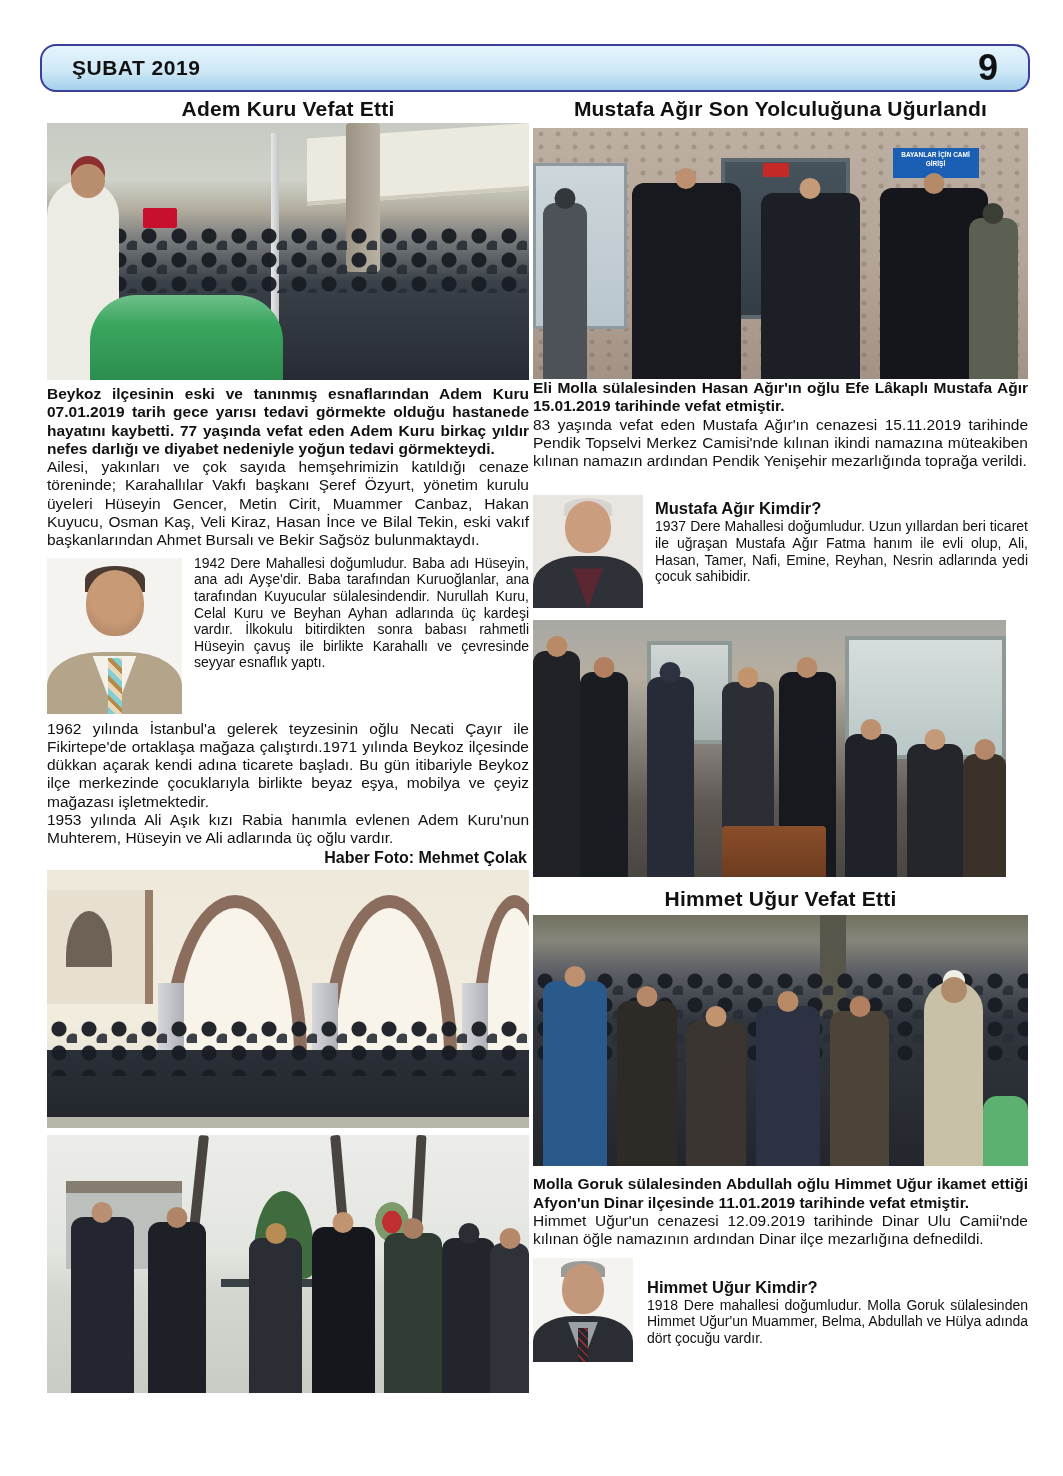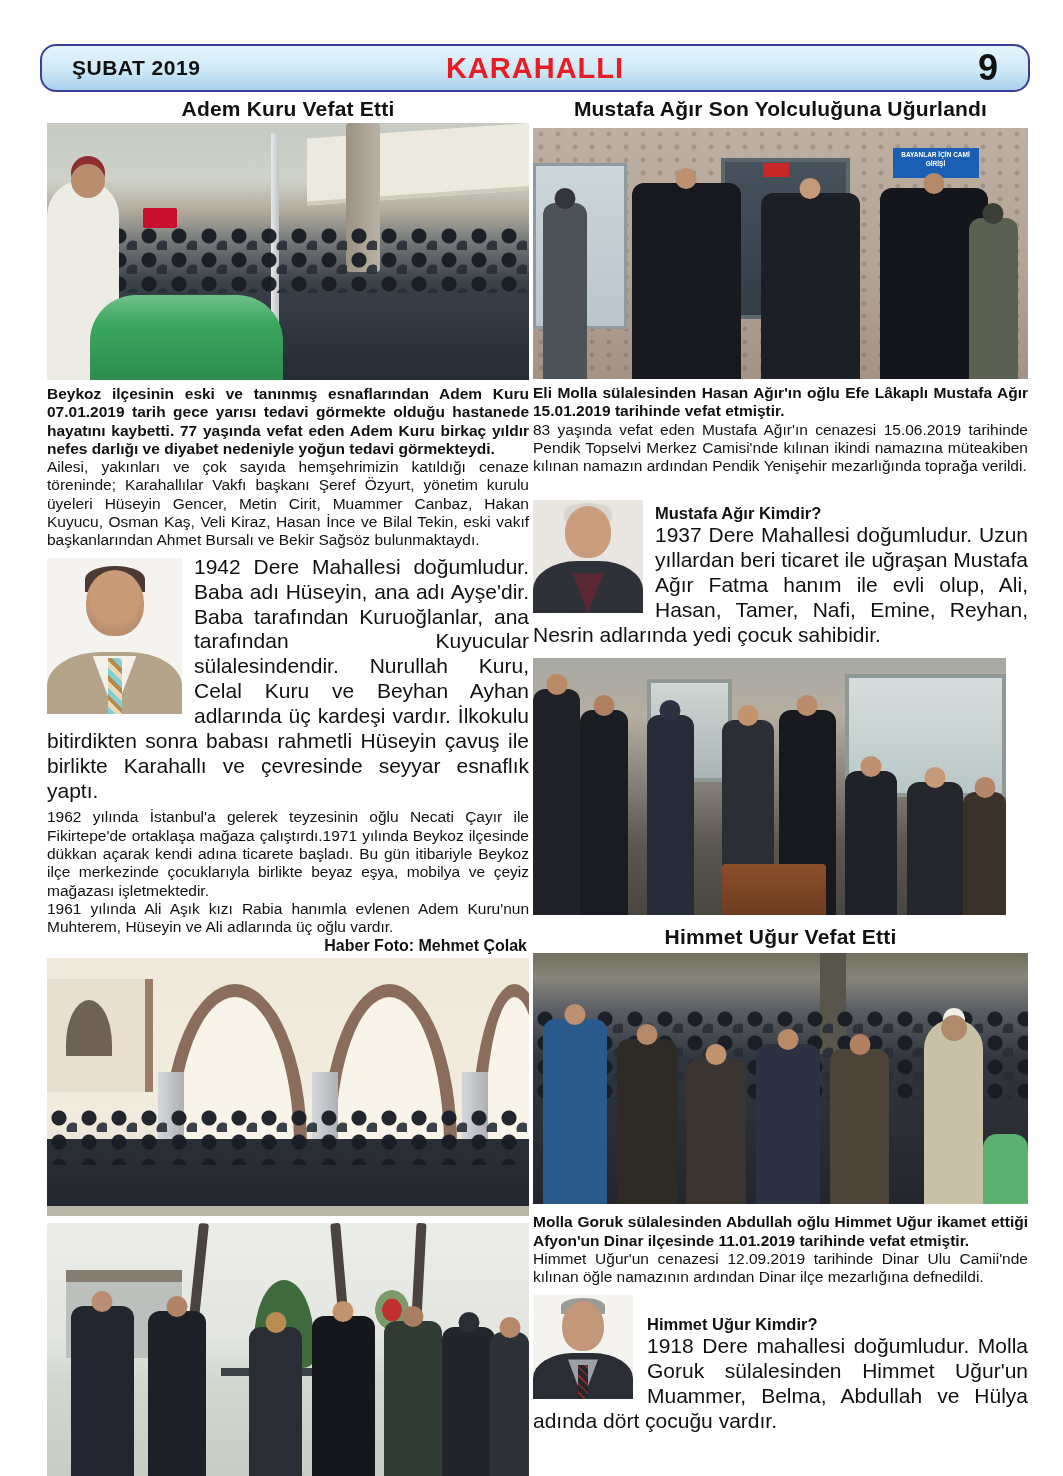--- a/index.html
+++ b/index.html
@@ -39,21 +39,21 @@
     font-size: 21px; font-weight: 800; text-align: center;
     letter-spacing: .2px; margin: 5px 0 2px;
   }
   p.body { font-size: 15.5px; line-height: 1.18; text-align: justify; }
   p.body.bold { font-weight: bold; }
   .gap { height: 17px; }
   .credit { font-size: 16px; font-weight: bold; text-align: right; margin: 1px 2px 2px 0; }
   
   .bio { overflow: hidden; }
   .bio h3 { font-size: 16.5px; font-weight: bold; margin: 2px 0 0; }
-  .bio p { font-size: 21px; line-height: 1.19; text-align: justify; }
+  .bio p { font-size: 14px; line-height: 1.19; text-align: justify; }
   .portrait { float: left; position: relative; overflow: hidden; background: #f4f3f0; }
   .portrait-adem    { width: 135px; height: 156px; margin: 3px 12px 2px 0; }
   .portrait-mustafa { width: 110px; height: 113px; margin: 2px 12px 2px 0; background:#e9e6e1; }
   .portrait-himmet  { width: 100px; height: 104px; margin: 2px 14px 2px 0; }
   .portrait .head {
     position: absolute; left: 50%; transform: translateX(-50%);
     border-radius: 50% 50% 46% 46%;
   }
   .portrait .torso { position: absolute; left: 0; right: 0; bottom: 0; border-radius: 40% 40% 0 0/ 55% 55% 0 0; }
   .portrait .tie { position: absolute; left: 50%; transform: translateX(-50%); bottom: 0; }
@@ -139,21 +139,20 @@
   .photo-6 .wreath { position:absolute; left:68%; top:26%; width:34px; height:40px; border-radius:50%; background:radial-gradient(#c03030 40%,#7c9a6a 41% 70%, transparent 71%); }
   .photo-6 .rail { position:absolute; left:36%; top:56%; width:30%; height:8px; background:#3a4246; }
 </style>
 </head>
 <body>
 
 <div class="page">
 
   <header class="masthead">
     <span class="date">ŞUBAT 2019</span>
-    <span class="paper">KARAHALLI</span>
     <span class="pageno">9</span>
   </header>
 
   <main class="columns">
 
     <section class="col left">
       <h2 class="art-title">Adem Kuru Vefat Etti</h2>
 
       <figure class="photo photo-1">
         <div class="canopy"></div>
@@ -174,21 +173,21 @@
           <span class="hair"></span>
           <span class="head"></span>
           <span class="torso"></span>
           <span class="shirt"></span>
           <span class="tie"></span>
         </div>
         <p>1942 Dere Mahallesi doğumludur. Baba adı Hüseyin, ana adı Ayşe'dir.  Baba tarafından Kuruoğlanlar, ana tarafından Kuyucular sülalesindendir. Nurullah Kuru, Celal Kuru ve Beyhan Ayhan adlarında üç kardeşi vardır. İlkokulu bitirdikten sonra babası rahmetli Hüseyin çavuş ile birlikte Karahallı ve çevresinde seyyar esnaflık yaptı.</p>
       </div>
 
       <p class="body" style="margin-top:4px">1962 yılında İstanbul'a gelerek teyzesinin oğlu Necati Çayır ile Fikirtepe'de ortaklaşa mağaza çalıştırdı.1971 yılında Beykoz ilçesinde dükkan açarak kendi adına ticarete başladı. Bu gün itibariyle Beykoz ilçe merkezinde çocuklarıyla birlikte beyaz eşya, mobilya ve çeyiz mağazası işletmektedir.</p>
-      <p class="body">1961 yılında Ali Aşık kızı Rabia hanımla evlenen Adem Kuru'nun Muhterem, Hüseyin ve Ali adlarında üç oğlu vardır.</p>
+      <p class="body">1953 yılında Ali Aşık kızı Rabia hanımla evlenen Adem Kuru'nun Muhterem, Hüseyin ve Ali adlarında üç oğlu vardır.</p>
       <p class="credit">Haber Foto: Mehmet Çolak</p>
 
       <figure class="photo photo-5">
         <div class="balcony"></div>
         <div class="balc-arch"></div>
         <div class="arch a1"></div>
         <div class="arch a2"></div>
         <div class="arch a3"></div>
         <div class="pillar" style="left:23%"></div>
         <div class="pillar" style="left:55%"></div>
@@ -249,22 +248,22 @@
             <i style="background:#b5array;background:#b58a68"></i>
           </div>
         <div class="sil" style="left:2%; width:9%; height:70%; background:#4c5258">
             <i style="background:#33373c"></i>
           </div>
         <div class="sil" style="left:88%; width:10%; height:64%; background:#5a6152">
             <i style="background:#3a3e35"></i>
           </div>
       </figure>
 
-      <p class="body bold" style="margin-top:5px">Eli Molla sülalesinden Hasan Ağır'ın oğlu Efe Lâkaplı Mustafa Ağır 15.01.2019 tarihinde vefat etmiştir.</p>
-      <p class="body">83 yaşında vefat eden Mustafa Ağır'ın cenazesi 15.06.2019 tarihinde Pendik Topselvi Merkez Camisi'nde kılınan ikindi namazına müteakiben kılınan namazın ardından Pendik Yenişehir mezarlığında toprağa verildi.</p>
+      <p class="body bold" style="">Eli Molla sülalesinden Hasan Ağır'ın oğlu Efe Lâkaplı Mustafa Ağır 15.01.2019 tarihinde vefat etmiştir.</p>
+      <p class="body">83 yaşında vefat eden Mustafa Ağır'ın cenazesi 15.11.2019 tarihinde Pendik Topselvi Merkez Camisi'nde kılınan ikindi namazına müteakiben kılınan namazın ardından Pendik Yenişehir mezarlığında toprağa verildi.</p>
       <div class="gap"></div>
 
       <div class="bio" style="margin-top:6px">
         <div class="portrait portrait-mustafa">
           <span class="hair"></span>
           <span class="head"></span>
           <span class="torso"></span>
           <span class="shirt"></span>
         </div>
         <h3 style="margin-top:6px">Mustafa Ağır Kimdir?</h3>

